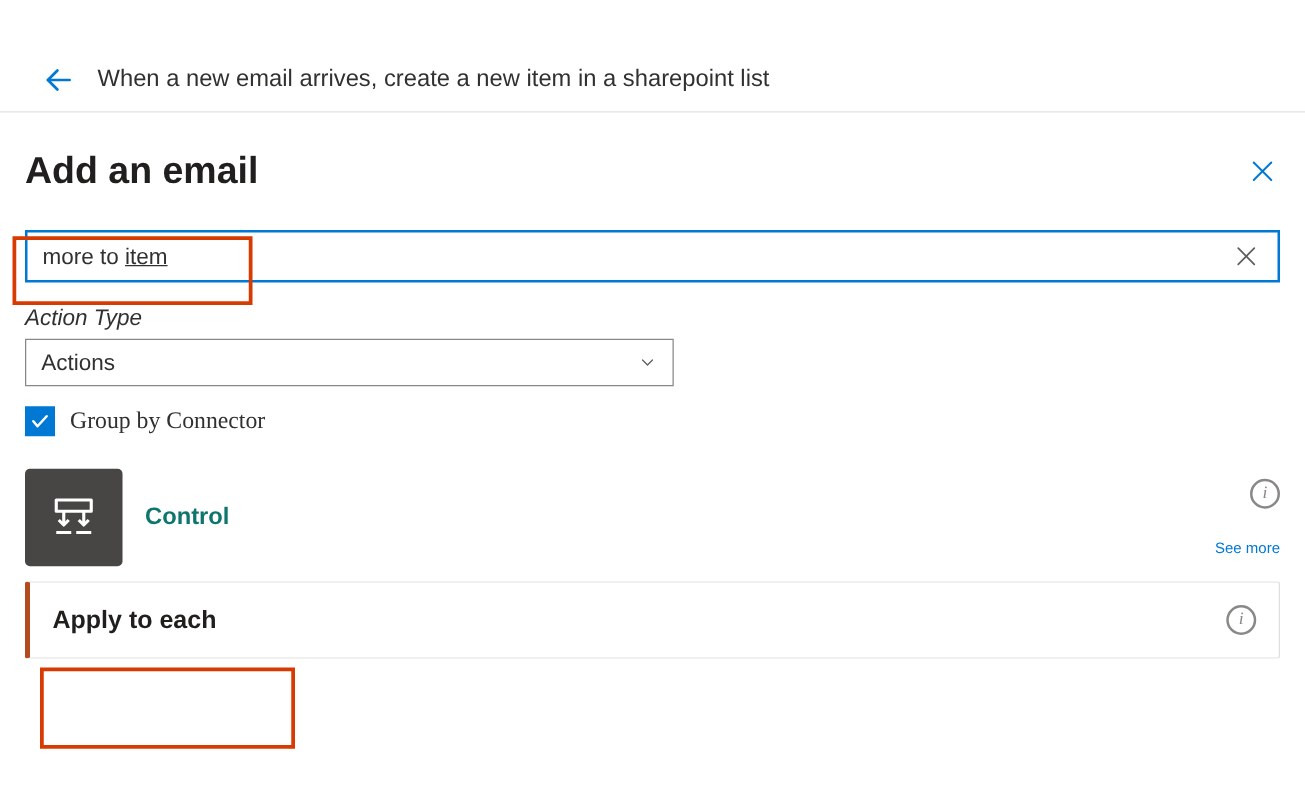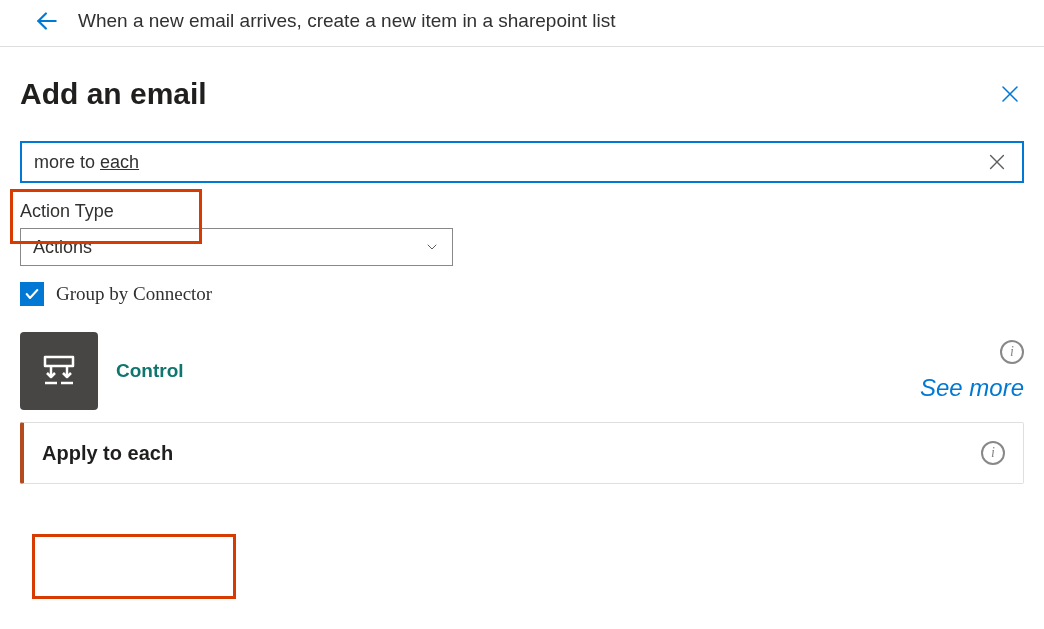--- a/index.html
+++ b/index.html
@@ -1,41 +1,41 @@
 <!DOCTYPE html>
 <html><head>
   <meta charset="utf-8">
   <style>
     * { box-sizing: border-box; margin: 0; padding: 0; }
     body { font-family: "Segoe UI", -apple-system, sans-serif; width: 1044px; height: 629px; background: #fff; color: #323130; overflow: hidden; }
-    .top-bar { display: flex; align-items: center; padding: 8px 20px 12px 34px; border-bottom: 1px solid #e1dfdd; gap: 18px; }
+    .top-bar { display: flex; align-items: center; padding: 8px 20px 12px 34px; border-bottom: 1px solid #e1dfdd; gap: 18px; margin-top: 43px; }
     .back-arrow { color: #0078d4; display: flex; align-items: center; justify-content: center; }
     .flow-title { font-size: 19px; color: #323130; }
     .panel { padding: 30px 20px 10px 20px; }
     .panel-head { display: flex; align-items: center; justify-content: space-between; margin-bottom: 30px; }
     .panel-title { font-size: 30px; font-weight: 600; color: #201f1e; }
     .close-x { color: #0078d4; display: flex; align-items: center; justify-content: center; width: 28px; height: 28px; }
     .search-wrap { position: relative; border: 2px solid #0078d4; height: 42px; display: flex; align-items: center; padding: 0 8px; margin-bottom: 18px; }
     .search-text { flex: 1; font-size: 18px; color: #323130; padding: 6px 4px; white-space: pre; }
     .clear-x { color: #605e5c; display: flex; align-items: center; margin-right: 6px; }
     .annot-box-1 { position: absolute; left: 10px; top: 189px; width: 192px; height: 55px; border: 3px solid #d83b01; pointer-events: none; }
     .annot-box-2 { position: absolute; left: 32px; top: 534px; width: 204px; height: 65px; border: 3px solid #d83b01; pointer-events: none; }
-    .field-label { font-size: 18px; color: #323130; margin-bottom: 6px; }
-    .dropdown { width: 433px; height: 38px; border: 1px solid #8a8886; display: flex; align-items: center; justify-content: space-between; padding: 0 12px; font-size: 18px; color: #323130; background: #fff; margin-bottom: 16px; }
+    .field-label { font-size: 18px; color: #323130; margin-bottom: 6px; font-style: italic; }
+    .dropdown { width: 519px; height: 38px; border: 1px solid #8a8886; display: flex; align-items: center; justify-content: space-between; padding: 0 12px; font-size: 18px; color: #323130; background: #fff; margin-bottom: 16px; }
     .chev-down { color: #605e5c; display: flex; align-items: center; }
     .check-row { display: flex; align-items: center; gap: 12px; margin-bottom: 26px; font-family: Liberation Serif, serif; }
     .checkbox { width: 24px; height: 24px; background: #0078d4; display: flex; align-items: center; justify-content: center; }
     .checkbox svg { stroke: #fff; }
     .check-label { font-size: 19px; color: #323130; }
     .connector-row { position: relative; display: flex; align-items: center; gap: 18px; }
     .connector-icon { width: 78px; height: 78px; background: #484644; border-radius: 4px; display: flex; align-items: center; justify-content: center; }
     .connector-name { font-size: 19px; font-weight: 700; color: #0f766e; }
     .info-icon { width: 24px; height: 24px; border: 2px solid #8a8886; border-radius: 50%; display: flex; align-items: center; justify-content: center; font-size: 14px; color: #8a8886; font-family: Georgia, serif; font-style: italic; }
     .right-side { position: absolute; right: 0; top: 0; height: 78px; display: flex; flex-direction: column; align-items: flex-end; justify-content: space-between; padding: 8px 0; }
-    .see-more { color: #0078d4; font-size: 24px; font-style: italic; }
+    .see-more { color: #0078d4; font-size: 12px; }
     .action-row { margin-top: 12px; height: 62px; border: 1px solid #e1dfdd; border-left: 4px solid #b34b1e; border-radius: 2px; display: flex; align-items: center; padding: 0 18px; justify-content: space-between; }
     .action-label { font-size: 20px; font-weight: 600; color: #201f1e; }
   </style>
 </head>
 <body>
 
 <div class="top-bar">
   <span class="back-arrow">
     <svg width="26" height="26" viewBox="0 0 24 24" fill="none" stroke="currentColor" stroke-width="2" stroke-linecap="round" stroke-linejoin="round">
         <line x1="20" y1="12" x2="4" y2="12"></line>
@@ -50,21 +50,21 @@
     <div class="panel-title">Add an email</div>
     <span class="close-x">
       <svg width="24" height="24" viewBox="0 0 24 24" stroke="currentColor" stroke-width="1.5" stroke-linecap="round">
           <line x1="5" y1="5" x2="19" y2="19"></line>
           <line x1="19" y1="5" x2="5" y2="19"></line>
         </svg>
     </span>
   </div>
 
   <div class="search-wrap">
-    <span class="search-text"><span>more to </span><span style="text-decoration: underline;">each</span></span>
+    <span class="search-text"><span>more to </span><span style="text-decoration: underline;">item</span></span>
     <span class="clear-x">
       <svg width="22" height="22" viewBox="0 0 24 24" stroke="currentColor" stroke-width="1.5" stroke-linecap="round">
           <line x1="5" y1="5" x2="19" y2="19"></line>
           <line x1="19" y1="5" x2="5" y2="19"></line>
         </svg>
     </span>
   </div>
 
   <div class="field-label">Action Type</div>
   <div class="dropdown">

